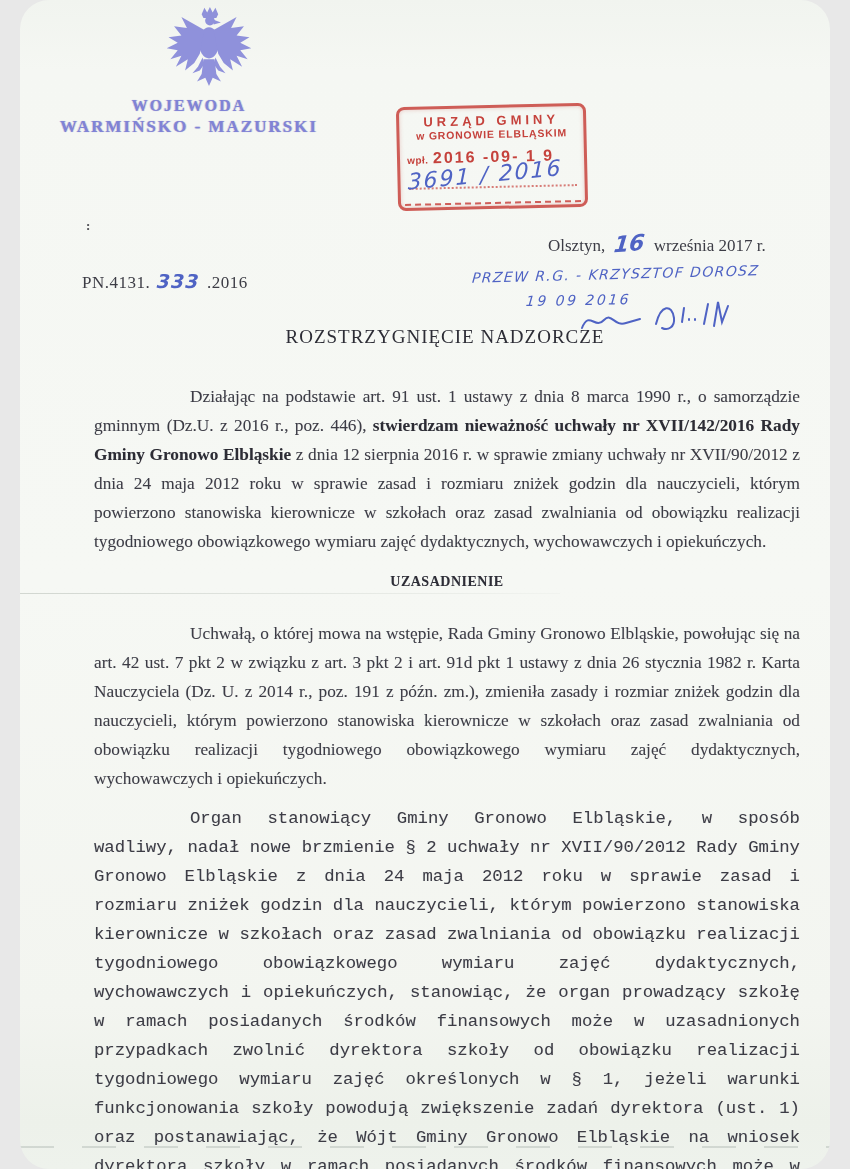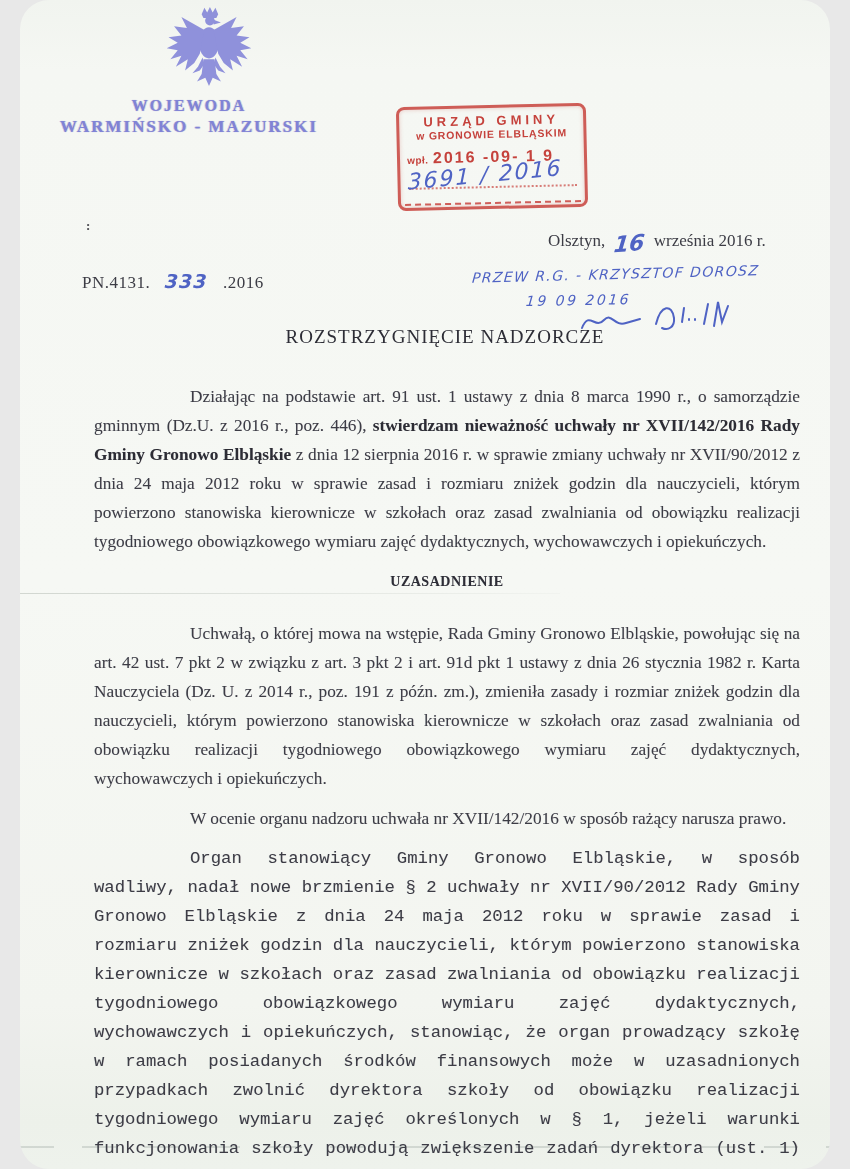--- a/index.html
+++ b/index.html
@@ -35,24 +35,24 @@
   .stamp .s3 { margin-top:8px; padding-left:7px; white-space:nowrap; }
   .stamp .s3 .wpl { font-size:10px; font-weight:bold; letter-spacing:.5px; }
   .stamp .s3 .sdate { font-size:16px; font-weight:bold; letter-spacing:2px; }
   .stamp .dots1 { position:absolute; left:8px; right:8px; top:78px; border-bottom:2px dotted rgba(198,58,52,.65); }
   .stamp .dots2 { position:absolute; left:4px; right:4px; bottom:2px; border-bottom:2px dashed rgba(198,58,52,.8); }
   .stamp .shand { position:absolute; left:7px; top:54px; font-family:"DejaVu Sans", sans-serif;
                   font-style:italic; font-size:22px; color:#4f63c4; transform:rotate(-4deg) skewX(-6deg);
                   letter-spacing:2px; white-space:nowrap; }
   
   .hand { font-family:"DejaVu Sans", sans-serif; font-style:italic; color:#4f63c4; }
-  .dateline { position:absolute; left:528px; top:231px; display:flex; align-items:flex-start; gap:9px;
+  .dateline { position:absolute; left:528px; top:231px; display:flex; align-items:flex-end; gap:9px;
               font-size:17px; color:#3c3c45; white-space:nowrap; }
   .dateline .day { font-size:22px; transform:rotate(-4deg) skewX(-10deg); font-weight:bold; }
-  .refline { position:absolute; left:62px; top:270px; display:flex; align-items:baseline; gap:15px;
+  .refline { position:absolute; left:62px; top:270px; display:flex; align-items:baseline; gap:7px;
              font-size:17px; letter-spacing:.5px; }
   .refline .num { font-size:19px; font-weight:bold; transform:skewX(-4deg); letter-spacing:1px; }
   .ann1 { position:absolute; left:452px; top:266px; font-size:14px; letter-spacing:1.4px;
           transform:rotate(-1.5deg) skewX(-6deg); white-space:nowrap; }
   .ann2 { position:absolute; left:506px; top:292px; font-size:14px; letter-spacing:2.5px;
           transform:rotate(-1deg) skewX(-6deg); white-space:nowrap; }
   .signature { position:absolute; left:556px; top:296px; width:180px; height:44px; }
   
   .doc-title { position:absolute; left:0; top:326px; width:850px; text-align:center;
                font-weight:normal; font-size:19px; letter-spacing:1px; color:#2d2d36; }
@@ -106,21 +106,21 @@
   </div>
 
   <div class="colon-mark">:</div>
   <div class="edge-mark"></div>
   <div class="fold1"></div>
   <div class="fold2"></div>
 
   <div class="dateline">
     <span>Olsztyn,</span>
     <span class="hand day">16</span>
-    <span>września 2016 r.</span>
+    <span>września 2017 r.</span>
   </div>
 
   <div class="refline">
     <span>PN.4131.</span>
     <span class="hand num">333</span>
     <span>.2016</span>
   </div>
 
   <div class="hand ann1">PRZEW R.G. - KRZYSZTOF DOROSZ</div>
   <div class="hand ann2">19 09 2016</div>
@@ -135,17 +135,16 @@
       <path d="M138,30 L142,6 L146,26 L152,10"></path>
     </g>
   </svg>
 
   <div class="doc-title">ROZSTRZYGNIĘCIE NADZORCZE</div>
 
   <div class="body-text">
     <p><span>Działając na podstawie art. 91 ust. 1 ustawy z dnia 8 marca 1990 r., o samorządzie gminnym (Dz.U. z 2016 r., poz. 446), </span><b>stwierdzam nieważność uchwały nr XVII/142/2016 Rady Gminy Gronowo Elbląskie</b><span> z dnia 12 sierpnia 2016 r. w sprawie zmiany uchwały nr XVII/90/2012 z dnia 24 maja 2012 roku w sprawie zasad i rozmiaru zniżek godzin dla nauczycieli, którym powierzono stanowiska kierownicze w szkołach oraz zasad zwalniania od obowiązku realizacji tygodniowego obowiązkowego wymiaru zajęć dydaktycznych, wychowawczych i opiekuńczych.</span></p>
     <div class="h2">UZASADNIENIE</div>
     <p>Uchwałą, o której mowa na wstępie, Rada Gminy Gronowo Elbląskie, powołując się na art. 42 ust. 7 pkt 2 w związku z art. 3 pkt 2 i art. 91d pkt 1 ustawy z dnia 26 stycznia 1982 r. Karta Nauczyciela (Dz. U. z 2014 r., poz. 191 z późn. zm.), zmieniła zasady i rozmiar zniżek godzin dla nauczycieli, którym powierzono stanowiska kierownicze w szkołach oraz zasad zwalniania od obowiązku realizacji tygodniowego obowiązkowego wymiaru zajęć dydaktycznych, wychowawczych i opiekuńczych.</p>
-    <p>W ocenie organu nadzoru uchwała nr XVII/142/2016 w sposób rażący narusza prawo.</p>
     <p class="justify-last">Organ stanowiący Gminy Gronowo Elbląskie, w sposób wadliwy, nadał nowe brzmienie § 2 uchwały nr XVII/90/2012 Rady Gminy Gronowo Elbląskie z dnia 24 maja 2012 roku w sprawie zasad i rozmiaru zniżek godzin dla nauczycieli, którym powierzono stanowiska kierownicze w szkołach oraz zasad zwalniania od obowiązku realizacji tygodniowego obowiązkowego wymiaru zajęć dydaktycznych, wychowawczych i opiekuńczych, stanowiąc, że organ prowadzący szkołę w ramach posiadanych środków finansowych może w uzasadnionych przypadkach zwolnić dyrektora szkoły od obowiązku realizacji tygodniowego wymiaru zajęć określonych w § 1, jeżeli warunki funkcjonowania szkoły powodują zwiększenie zadań dyrektora (ust. 1) oraz postanawiając, że Wójt Gminy Gronowo Elbląskie na wniosek dyrektora szkoły w ramach posiadanych środków finansowych może w uzasadnionych</p>
   </div>
 
 </div>
 
 </body></html>

